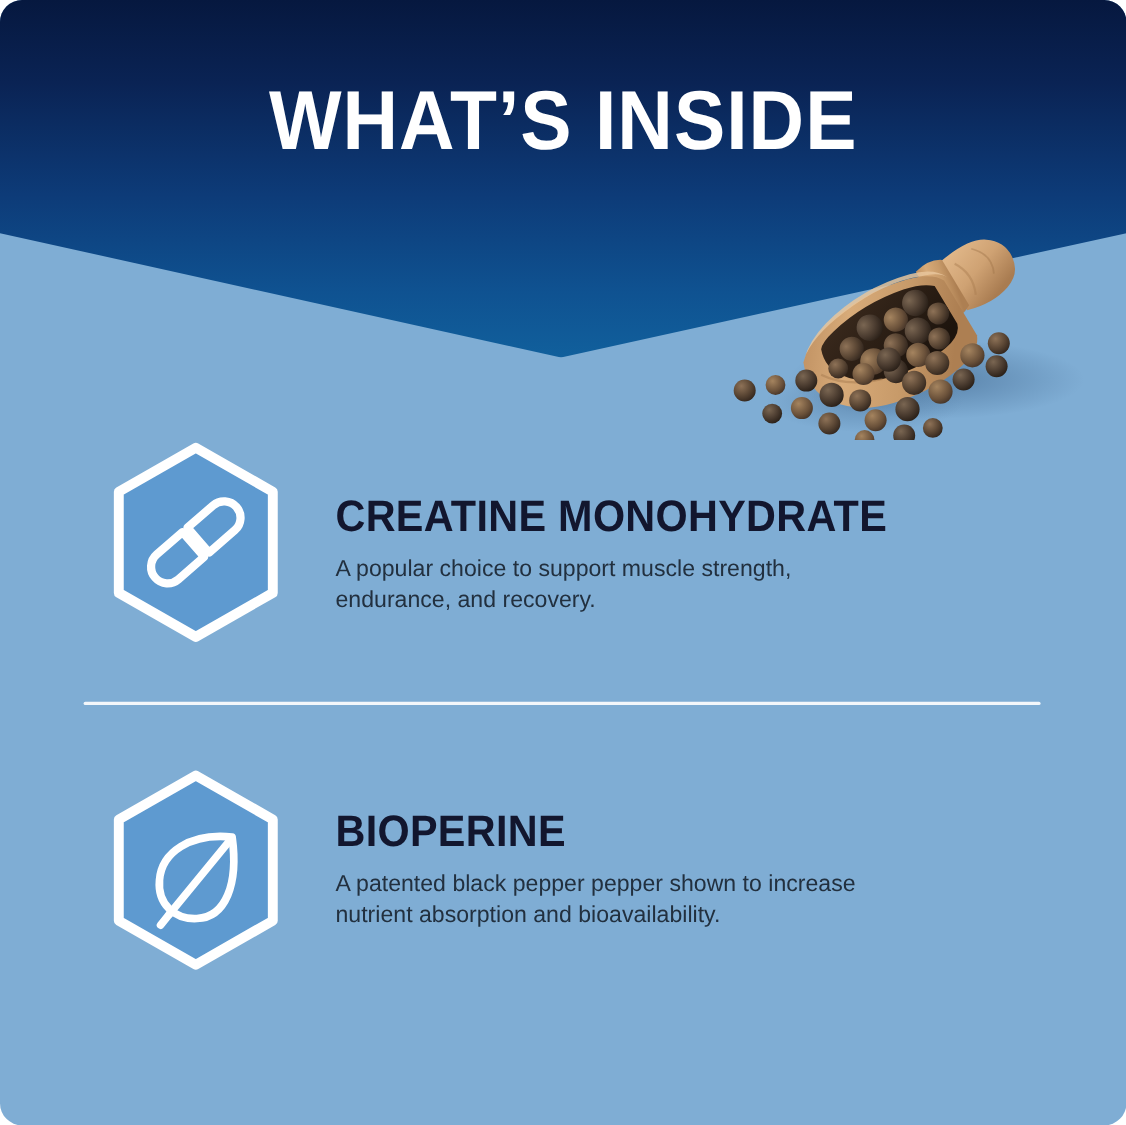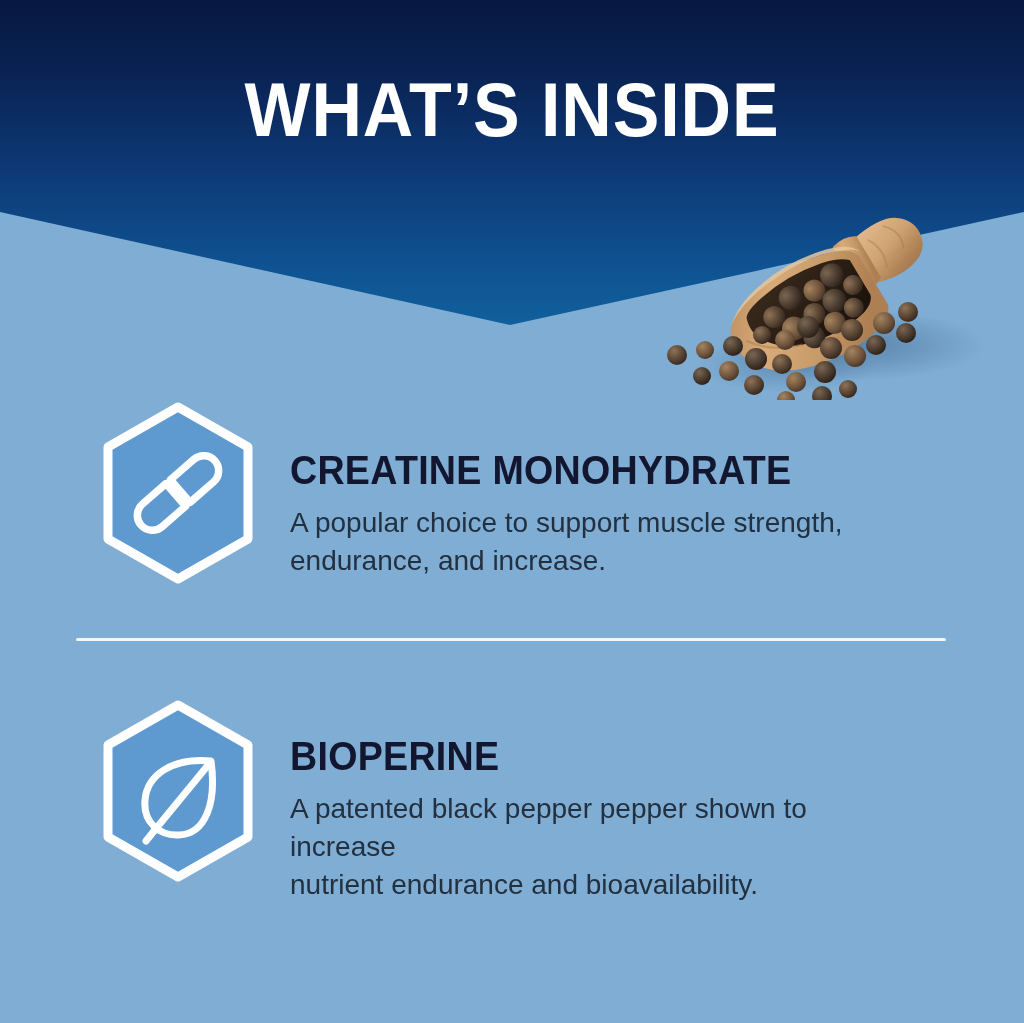--- a/index.html
+++ b/index.html
@@ -10,20 +10,21 @@
   body {
     font-family: "Liberation Sans", sans-serif;
   }
 
   .poster {
     position: relative;
     width: 1024px;
     height: 1023px;
     overflow: hidden;
     background: #7fadd4;
+    border-radius: 20px;
   }
 
   
   .hero {
     position: absolute;
     left: 0;
     top: 0;
     width: 1024px;
     height: 340px;
     overflow: hidden;
@@ -88,21 +89,21 @@
   .hex-wrap {
     position: relative;
     width: 166px;
     height: 186px;
     margin-left: 95px;
     flex: 0 0 auto;
   }
   .hex-wrap svg { display: block; }
 
   .row-text {
-    margin-left: 29px;
+    margin-left: 44px;
     padding-top: 0;
     flex: 1 1 auto;
   }
 
   .ing-title {
     color: #12162e;
     font-family: "Liberation Sans Narrow", "Liberation Sans", sans-serif;
     font-weight: 700;
     font-size: 40px;
     line-height: 1;
@@ -110,21 +111,21 @@
     transform: scaleX(0.94);
     transform-origin: left top;
     white-space: nowrap;
     margin: 0;
   }
   .row-1 .ing-title { padding-top: 50px; }
   .row-2 .ing-title { padding-top: 38px; }
 
   .ing-desc {
     color: #22303f;
-    font-size: 28px;
+    font-size: 21px;
     line-height: 1.35;
     margin: 0;
     padding-top: 14px;
     max-width: 620px;
     font-family: "Liberation Sans", sans-serif;
   }
   .ing-desc span { display: block; }
 
   
   .divider {
@@ -255,21 +256,21 @@
           <g transform="rotate(-41 83 93)" fill="none" stroke="#ffffff" stroke-width="7.5" stroke-linejoin="round" stroke-linecap="round">
             <path d="M49 78 h31 v30 h-31 a15 15 0 0 1 0 -30 z"></path>
             <path d="M86 78 h31 a15 15 0 0 1 0 30 h-31 z"></path>
           </g>
         </svg>
       </div>
       <div class="row-text">
         <div class="ing-title">CREATINE MONOHYDRATE</div>
         <div class="ing-desc">
           <span>A popular choice to support muscle strength,</span>
-          <span>endurance, and increase.</span>
+          <span>endurance, and recovery.</span>
         </div>
       </div>
     </div>
 
     <div class="divider"></div>
 
     <div class="row row-2">
       <div class="hex-wrap">
         <svg width="166" height="186" viewBox="0 0 166 186" xmlns="http://www.w3.org/2000/svg">
           <path d="M83 7 L153 47 L153 139 L83 179 L13 139 L13 47 Z" fill="#5e9ad0" stroke="#ffffff" stroke-width="9" stroke-linejoin="round"></path>
@@ -277,19 +278,19 @@
             <path d="M116 63 C78 59 52 77 50 102 C48 124 64 138 84 137 C110 136 122 106 116 63 Z"></path>
             <path d="M114 66 L59 133"></path>
             <path d="M59 133 L51 143"></path>
           </g>
         </svg>
       </div>
       <div class="row-text">
         <div class="ing-title">BIOPERINE</div>
         <div class="ing-desc">
           <span>A patented black pepper pepper shown to increase</span>
-          <span>nutrient endurance and bioavailability.</span>
+          <span>nutrient absorption and bioavailability.</span>
         </div>
       </div>
     </div>
 
   </div>
 </div>
 
 </body></html>

